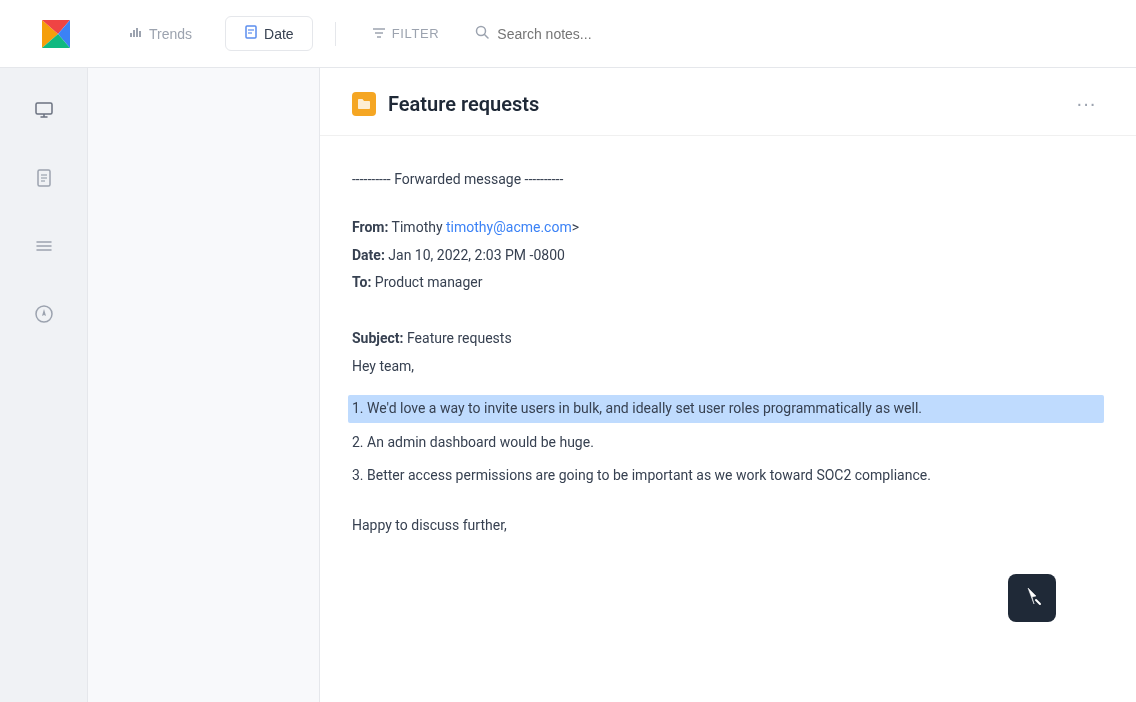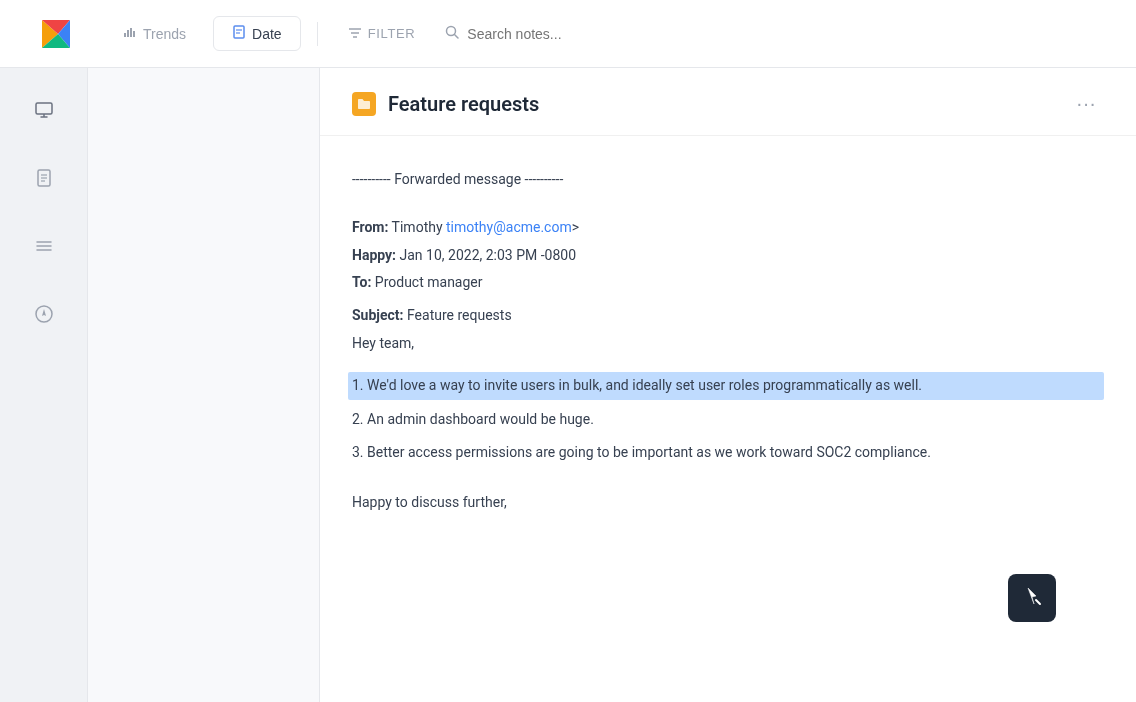--- a/index.html
+++ b/index.html
@@ -14,21 +14,21 @@
     }
 
     
     .top-nav {
       display: flex;
       align-items: center;
       background: #ffffff;
       height: 68px;
       border-bottom: 1px solid #e5e7eb;
       padding: 0 16px;
-      gap: 8px;
+      gap: 14px;
       flex-shrink: 0;
     }
 
     .logo-area {
       width: 80px;
       display: flex;
       align-items: center;
       justify-content: center;
     }
 
@@ -207,21 +207,21 @@
       line-height: 1.7;
     }
 
     .forwarded-msg {
       color: #374151;
       margin-bottom: 24px;
       font-size: 14px;
     }
 
     .email-meta {
-      margin-bottom: 9px;
+      margin-bottom: 32px;
     }
 
     .email-meta p {
       margin-bottom: 4px;
       font-size: 14px;
       color: #374151;
     }
 
     .email-meta strong {
       font-weight: 700;
@@ -407,21 +407,21 @@
     <div class="note-body">
 
       <p class="forwarded-msg">---------- Forwarded message ----------</p>
 
       <div class="email-meta">
         <p>
           <strong>From:</strong>
           <span>Timothy </span><a class="email-link" href="#">timothy@acme.com</a>&gt;
         </p>
         <p>
-          <strong>Happy:</strong>
+          <strong>Date:</strong>
           <span>Jan 10, 2022, 2:03 PM -0800</span>
         </p>
         <p>
           <strong>To:</strong>
           <span>Product manager</span>
         </p>
       </div>
 
       <p class="email-subject">
         <strong>Subject:</strong>

